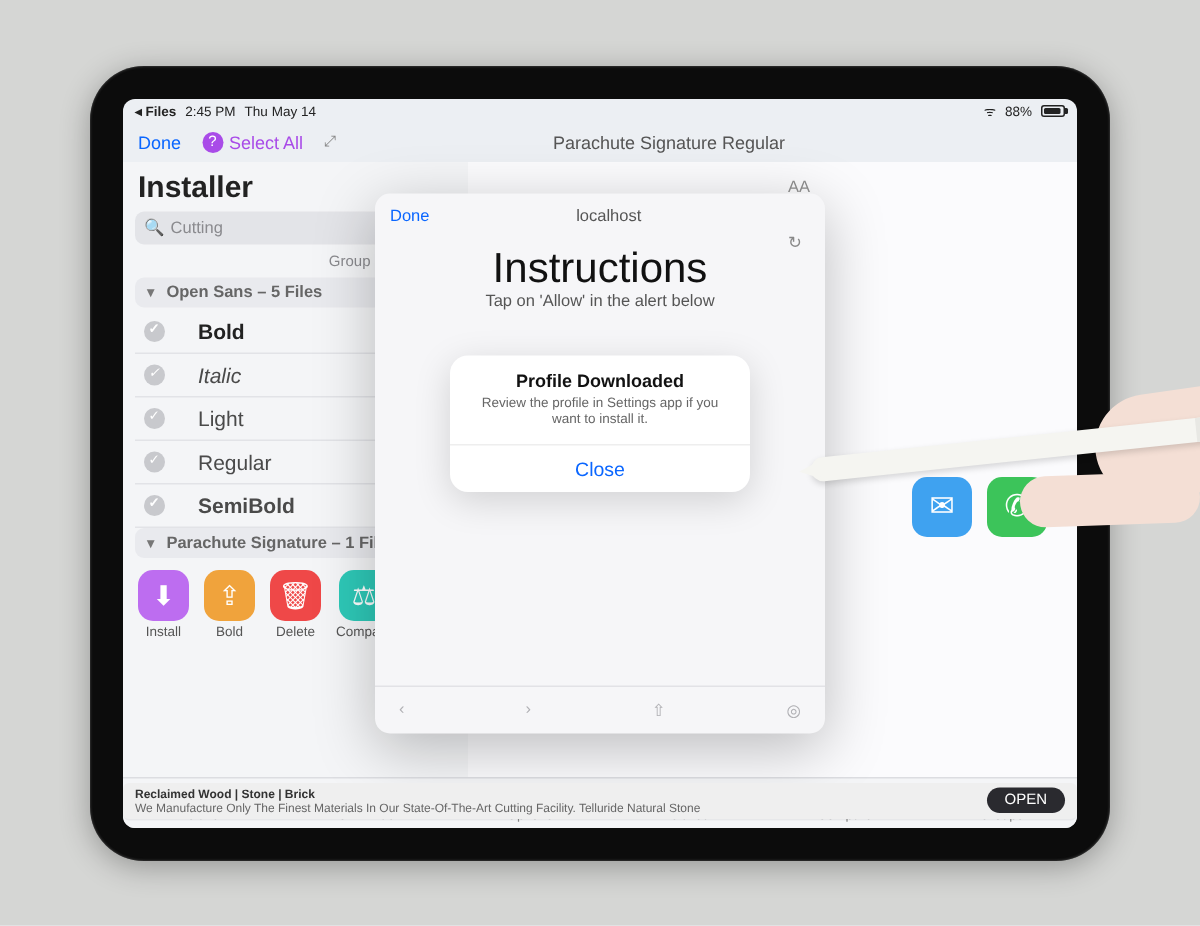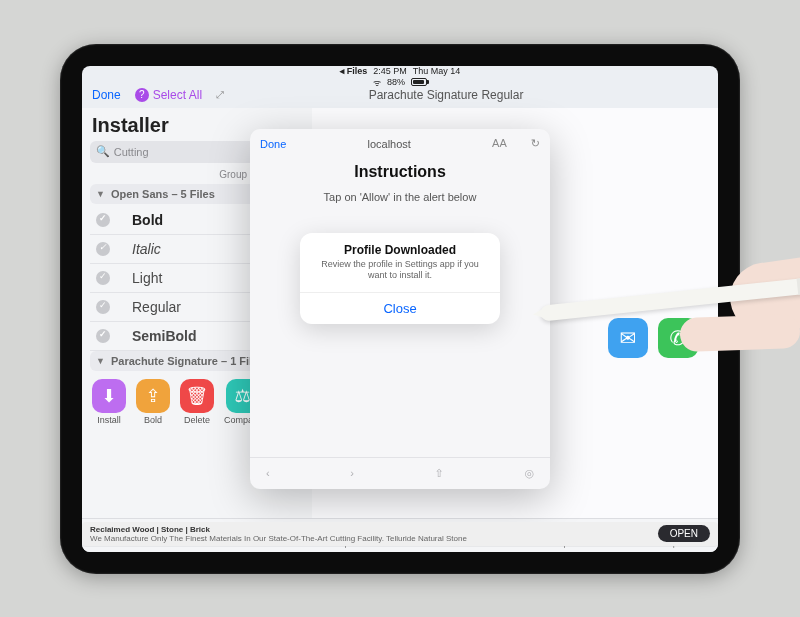--- a/index.html
+++ b/index.html
@@ -22,21 +22,21 @@
     width: 100%; height: 100%;
     background: #eceff3;
     border-radius: 8px;
     position: relative; overflow: hidden;
     font-size: 11px;
     color: #333;
   }
   
   .status {
     height: 16px; display: flex; align-items: center; justify-content: space-between;
-    padding: 0 8px; font-size: 9px; color: #222; flex-direction: column;
+    padding: 0 8px; font-size: 9px; color: #222;
   }
   .status .left, .status .right { display:flex; gap:6px; align-items:center; }
   .brd { font-weight:600; }
   .battery { width:16px; height:8px; border:1px solid #222; border-radius:2px; position:relative;}
   .battery::after { content:""; position:absolute; right:-3px; top:1px; width:2px; height:4px; background:#222; border-radius:0 1px 1px 0;}
   .battery .fill { position:absolute; left:1px; top:1px; bottom:1px; width:80%; background:#222; border-radius:1px;}
 
   .nav {
     height: 26px; display:flex; align-items:center; justify-content:space-between;
     padding: 0 10px; font-size:12px;
@@ -91,23 +91,23 @@
   
   .sheet {
     position:absolute; left:50%; top:50%; transform:translate(-50%,-50%);
     width:300px; height:360px; background:#f6f6f8; border-radius:10px;
     box-shadow:0 10px 40px rgba(0,0,0,.25);
     display:flex; flex-direction:column;
   }
   .sheethdr { height:30px; display:flex; align-items:center; justify-content:space-between; padding:0 10px; font-size:11px;}
   .sheethdr .sd { color:#0a66ff; }
   .sheethdr .center { color:#555; }
-  .sheethdr .rr { color:#888; display:flex; gap:24px; }
+  .sheethdr .rr { color:#888; display:flex; gap:24px; flex-direction:column;}
   .sheetbody { flex:1; text-align:center; padding:4px 10px;}
-  .sheetbody h2 { font-size:16px; font-weight:700; color:#111; margin-bottom:10px;}
+  .sheetbody h2 { font-size:28px; font-weight:400; color:#111; }
   .sheetbody p { font-size:11px; color:#555;}
   .sheetfoot { height:32px; border-top:1px solid #e2e2e6; display:flex; align-items:center; justify-content:space-between; padding:0 16px; color:#b0b0b4;}
   .alert {
     width:200px; background:#fff; border-radius:12px; margin:30px auto 0;
     box-shadow:0 6px 24px rgba(0,0,0,.15); overflow:hidden;
   }
   .alert .at { font-size:12px; font-weight:600; padding:10px 10px 2px; color:#111;}
   .alert .am { font-size:9px; color:#666; padding:0 14px 10px; line-height:1.3;}
   .alert .ab { border-top:1px solid #eee; color:#0a66ff; font-size:13px; padding:8px 0;}
 

